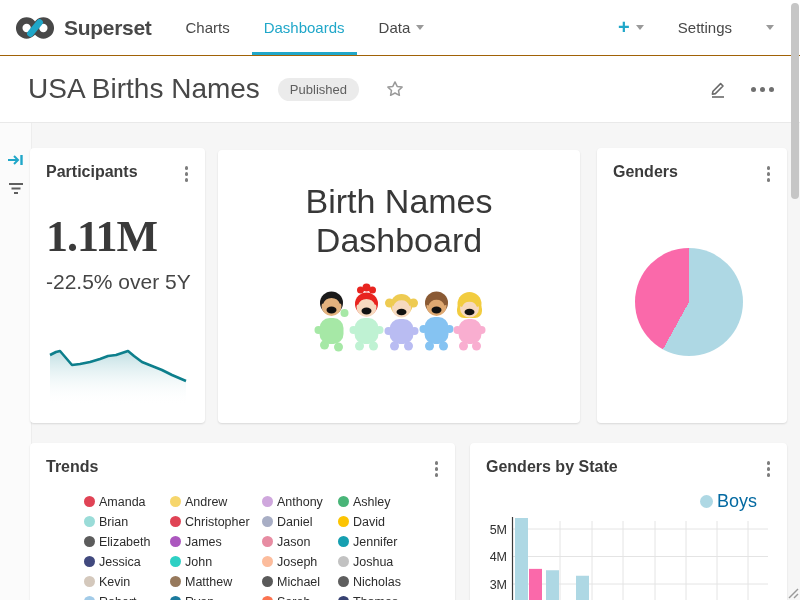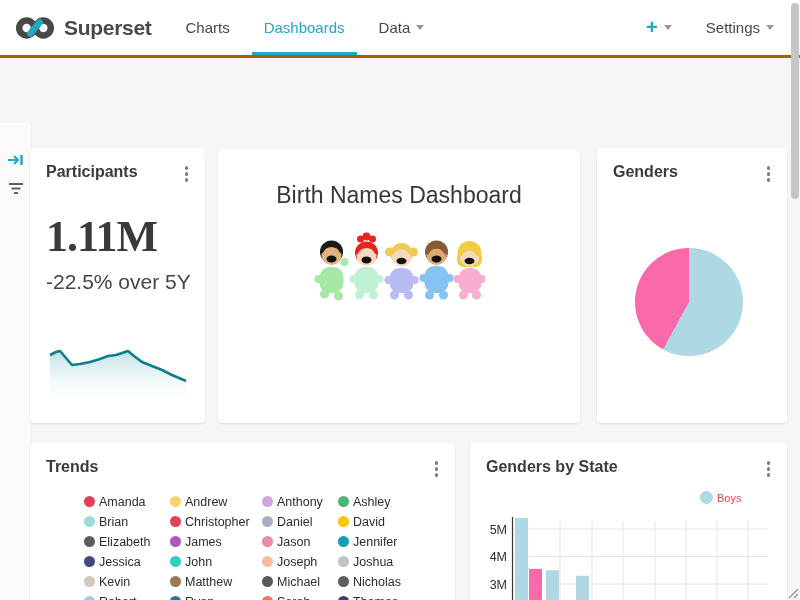--- a/index.html
+++ b/index.html
@@ -1,32 +1,32 @@
 <!DOCTYPE html>
 <html><head>
 <meta charset="utf-8">
 <style>
   html,body{margin:0;padding:0;}
   #app{position:relative;width:800px;height:600px;background:#f6f6f6;overflow:hidden;
        font-family:"Liberation Sans",sans-serif;color:#484848;}
 
   
   .nav{position:absolute;top:0;left:0;right:0;height:55px;background:#fff;
-       border-bottom:3px solid #a16207;display:flex;align-items:center;}
+       border-bottom:6px solid #a16207;display:flex;align-items:center;}
   .brand{display:flex;align-items:center;margin-left:14px;cursor:pointer;}
   .brand-text{font-size:21px;font-weight:700;color:#484848;margin-left:8px;letter-spacing:-0.3px;}
   .nav-item{position:relative;height:55px;display:flex;align-items:center;font-size:15px;
             color:#484848;margin-left:34px;cursor:pointer;white-space:nowrap;}
   .nav-item.active{color:#20a7c9;}
   .nav-item.active .underline{position:absolute;left:-12px;right:-12px;bottom:0;height:3px;background:#20a7c9;}
   .caret{width:0;height:0;border-left:4px solid transparent;border-right:4px solid transparent;
          border-top:5px solid #9a9a9a;margin-left:6px;display:inline-block;}
   .nav-right{margin-left:auto;display:flex;align-items:center;margin-right:26px;}
   .plus-btn{display:flex;align-items:center;color:#20a7c9;font-size:20px;font-weight:700;cursor:pointer;}
-  .settings{display:flex;align-items:center;font-size:15px;margin-left:34px;cursor:pointer;}
+  .settings{display:flex;align-items:center;font-size:15px;margin-left:34px;cursor:pointer;gap:28px;}
 
   
   .page-header{position:absolute;top:56px;left:0;right:0;height:66px;background:#fff;
                border-bottom:1px solid #e9e9e9;display:flex;align-items:center;}
   .dash-title{font-size:28px;color:#484848;margin-left:28px;}
   .badge{margin-left:18px;background:#ebebeb;color:#5f5f5f;font-size:13px;
          padding:4px 12px;border-radius:12px;cursor:pointer;}
   .star{margin-left:26px;cursor:pointer;display:flex;}
   .header-actions{margin-left:auto;display:flex;align-items:center;margin-right:26px;gap:22px;}
   .icon-btn{cursor:pointer;display:flex;align-items:center;}
@@ -44,36 +44,36 @@
   .card-title{font-size:16px;font-weight:600;color:#3b3b3b;}
   .kebab{margin-left:auto;display:flex;flex-direction:column;gap:2.5px;padding:3px;cursor:pointer;}
   .kebab i{width:3.5px;height:3.5px;border-radius:50%;background:#7d7d7d;}
 
   #card-participants{left:30px;top:148px;width:175px;height:275px;}
   .big-number{font-size:44px;font-weight:600;color:#3a3a3a;margin:26px 0 0 16px;letter-spacing:-1px;font-family:Liberation Serif, serif;}
   .subheader{font-size:21px;color:#454545;margin:8px 0 8px 16px;}
   .sparkline{position:absolute;left:18px;bottom:18px;}
 
   #card-markdown{left:218px;top:150px;width:362px;height:273px;}
-  .md-heading{font-size:23px;font-weight:500;color:#383838;text-align:center;margin-top:32px;}
+  .md-heading{font-size:34px;font-weight:500;color:#383838;text-align:center;margin-top:32px;}
   .kids{display:flex;justify-content:center;margin-top:22px;}
 
   #card-genders{left:597px;top:148px;width:190px;height:275px;}
   .pie{position:absolute;left:38px;top:100px;width:108px;height:108px;border-radius:50%;}
 
   #card-trends{left:30px;top:443px;width:425px;height:190px;}
   .legend-grid{display:grid;grid-template-columns:86px 92px 76px 1fr;padding-left:54px;margin-top:12px;}
   .legend-item{display:flex;align-items:center;height:20px;cursor:pointer;}
   .legend-dot{width:11px;height:11px;border-radius:50%;margin-right:4px;flex:none;}
   .legend-label{font-size:12.5px;color:#2d2d2d;white-space:nowrap;}
 
   #card-state{left:470px;top:443px;width:317px;height:190px;}
   .state-legend{position:absolute;left:230px;top:48px;display:flex;align-items:center;cursor:pointer;}
   .state-legend .legend-dot{width:13px;height:13px;}
-  .state-legend .legend-label{font-size:11px;color:#ef4444;}
+  .state-legend .legend-label{font-size:18px;color:#0369a1;}
   .state-chart{position:absolute;left:0;top:64px;}
 
   .scrollbar{position:absolute;right:1px;top:3px;width:8px;height:196px;background:#c6c6c6;
              border-radius:4px;cursor:pointer;}
   .resize-handle{position:absolute;right:1px;bottom:1px;cursor:pointer;}
 </style>
 </head>
 <body>
 
 <div id="app">
@@ -103,20 +103,42 @@
         <span>+</span>
         <span class="caret"></span>
       </div>
       <div class="settings">
         <span>Settings</span>
           <span class="caret"></span>
       </div>
     </div>
   </div>
 
+  <div class="page-header">
+    <div class="dash-title">USA Births Names</div>
+    <div class="badge">Published</div>
+    <div class="star">
+      <svg width="20" height="20" viewBox="0 0 24 24">
+          <path d="M12 3.5l2.6 5.4 5.9.8-4.3 4.1 1.1 5.8L12 16.8l-5.3 2.8 1.1-5.8-4.3-4.1 5.9-.8z" fill="none" stroke="#9a9a9a" stroke-width="1.8" stroke-linejoin="round"></path>
+        </svg>
+    </div>
+    <div class="header-actions">
+      <div class="icon-btn">
+        <svg width="22" height="22" viewBox="0 0 22 22">
+          <path d="M6 13.2 L13.6 5.6 L16 8 L8.4 15.6 L5.4 16.2 Z" fill="none" stroke="#6a6a6a" stroke-width="1.6" stroke-linejoin="round"></path>
+          <line x1="5" y1="19" x2="17" y2="19" stroke="#6a6a6a" stroke-width="1.6"></line>
+        </svg>
+      </div>
+      <div class="dots-h">
+          <i></i>
+          <i></i>
+          <i></i>
+        </div>
+    </div>
+  </div>
 
   <div class="filter-strip">
     <div class="strip-icon" style="top:29px">
       <svg width="18" height="16" viewBox="0 0 18 16">
         <line x1="1" y1="8" x2="10" y2="8" stroke="#20a7c9" stroke-width="2"></line>
         <path d="M7 4 L11 8 L7 12" fill="none" stroke="#20a7c9" stroke-width="2"></path>
         <line x1="14.5" y1="3" x2="14.5" y2="13" stroke="#20a7c9" stroke-width="2.4"></line>
       </svg>
     </div>
     <div class="strip-icon" style="top:58px">

